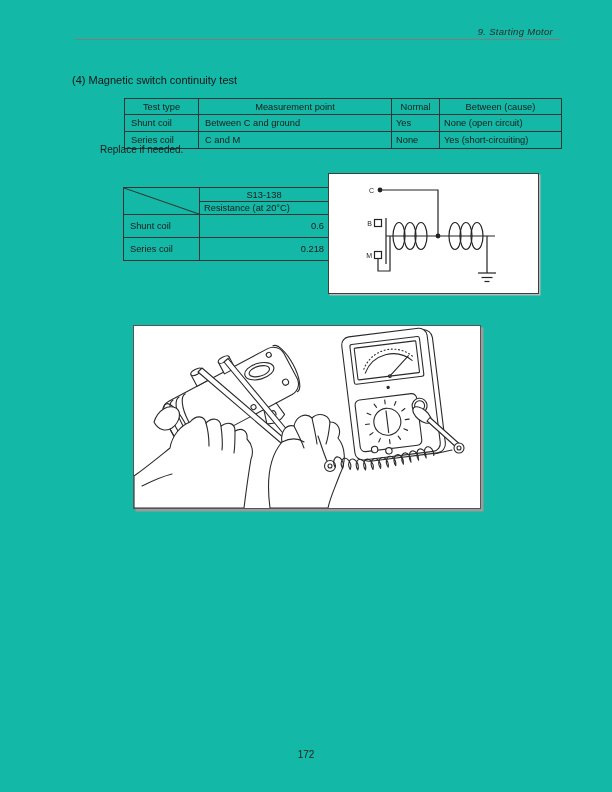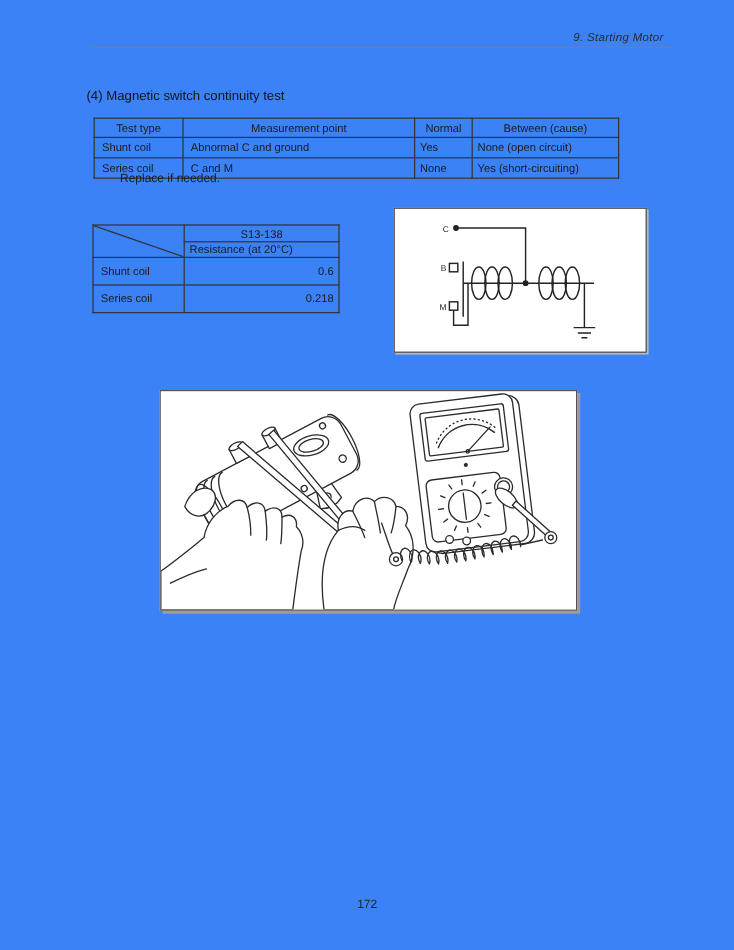--- a/index.html
+++ b/index.html
@@ -1,34 +1,34 @@
 <!DOCTYPE html>
 <html><head>
 <meta charset="utf-8">
 <style>
   html,body{margin:0;padding:0;background:#e8e8e8;}
   .page{
-    position:relative;width:612px;height:792px;background:#3b82f6;
+    position:relative;width:612px;height:792px;background:#14b8a6;
     font-family:"Liberation Sans", sans-serif;color:#1b1b1b;overflow:hidden;
     margin:0 auto;
   }
   
   .running-head{
     position:absolute;left:75px;top:26px;width:478px;text-align:right;
     font-style:italic;font-size:9.5px;color:#2a2a2a;letter-spacing:0.3px;
   }
   .head-rule{
     position:absolute;left:75px;top:39px;width:486px;height:0;
     border-top:1.5px solid #7d7d7d;
   }
   .section-title{
     position:absolute;left:72px;top:74px;font-size:11px;color:#151515;
   }
   
-  table{border-collapse:collapse;table-layout:fixed;}
+  table{border-collapse:collapse;table-layout:fixed;margin-left:46px;}
   td,th{border:1px solid #333;font-size:9.3px;font-weight:normal;
         vertical-align:middle;padding:0 4px;color:#1b1b1b;}
   .t1{position:absolute;left:78px;top:98px;width:437px;}
   .t1 col.c0{width:74px;} .t1 col.c1{width:193px;}
   .t1 col.c2{width:48px;} .t1 col.c3{width:122px;}
   .t1 tr.hdr td{height:15px;text-align:center;}
   .t1 tr.row td{height:16px;}
   .t1 td.left{text-align:left;padding-left:6px;}
   .t1 td.center{text-align:left;}
   .t2{position:absolute;left:77px;top:187px;width:205px;}
@@ -80,21 +80,21 @@
       </colgroup>
     <tbody>
         <tr class="hdr">
       <td>Test type</td>
       <td>Measurement point</td>
       <td>Normal</td>
       <td>Between (cause)</td>
     </tr>
     <tr class="row">
       <td class="left">Shunt coil</td>
-      <td class="left">Abnormal C and ground</td>
+      <td class="left">Between C and ground</td>
       <td class="center">Yes</td>
       <td class="center">None (open circuit)</td>
     </tr>
     <tr class="row">
       <td class="left">Series coil</td>
       <td class="left">C and M</td>
       <td class="center">None</td>
       <td class="center">Yes (short-circuiting)</td>
     </tr>
   </tbody>

